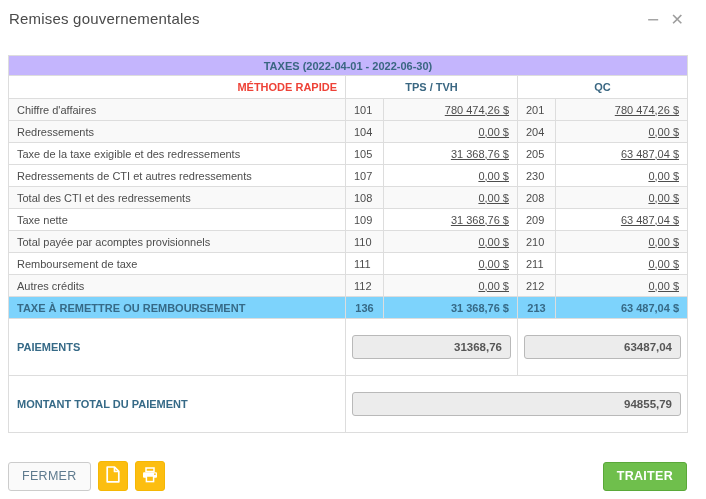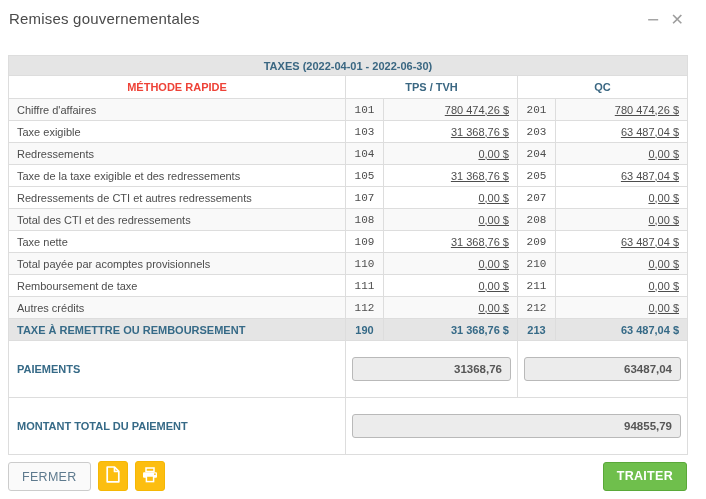--- a/index.html
+++ b/index.html
@@ -35,35 +35,35 @@
     table-layout: fixed;
   }
   .tax-table th, .tax-table td {
     border: 1px solid #dddddd;
     padding: 3px 8px;
     height: 22px;
     overflow: hidden; white-space: nowrap;
   }
   .period-row th {
     height: 20px; padding: 2px 8px;
-    background: #e5e5e5;
+    background: #c4b5fd;
     color: #3a6782; font-weight: bold; text-align: center; font-size: 11px;
   }
   .colhead-row th {
     background: #ffffff; font-weight: bold; height: 23px;
   }
-  .colhead-row .method { color: #ee4237; text-align: center; }
+  .colhead-row .method { color: #ee4237; text-align: right; }
   .colhead-row .taxcol { color: #3a6782; text-align: center; }
 
   tr.data-row td.label { text-align: left; color: #4d4d4d; }
-  tr.data-row td.code  { text-align: center; color: #4d4d4d; font-family: Liberation Mono, monospace; }
+  tr.data-row td.code  { text-align: left; color: #4d4d4d; }
   tr.data-row td.val   { text-align: right; color: #4d4d4d; text-decoration: underline; }
   tr.striped td { background: #f9f9f9; }
 
-  tr.total-row td { font-weight: bold; color: #366a87; background: #e5e5e5; }
+  tr.total-row td { font-weight: bold; color: #366a87; background: #7dd3fc; }
   tr.total-row td.code { text-align: center; }
   tr.total-row td.val  { text-align: right; }
 
   tr.pay-row td { background: #ffffff; height: 39px; }
   tr.pay-row td.label { font-weight: bold; color: #366a87; }
   td.input-cell { padding: 16px 6px; }
   .amount-input {
     width: 100%; height: 24px;
     background: #ececec;
     border: 1px solid #b9b9b9;
@@ -74,21 +74,21 @@
     font-family: "Liberation Sans", sans-serif;
     outline: none;
   }
 
   
   .dialog-footer {
     position: absolute; left: 0; right: 0; top: 461px;
     display: flex; justify-content: space-between; align-items: center;
     padding: 0 19px 0 8px;
   }
-  .footer-left { display: flex; align-items: flex-end; }
+  .footer-left { display: flex; align-items: center; }
   .btn { cursor: pointer; border-radius: 3px; display: inline-flex; align-items: center; justify-content: center; }
   .btn-fermer {
     background: #fafafa; border: 1px solid #cccccc;
     color: #5e7a8e; font-size: 12.5px; font-weight: 500;
     height: 29px; padding: 0 13px; letter-spacing: .3px;
   }
   .btn-icon {
     width: 30px; height: 30px; margin-left: 7px;
     background: #fcbe10; border: 1px solid #f5b705;
   }
@@ -130,27 +130,20 @@
   <tbody>
 
   <tr class="data-row striped">
     <td class="label">Chiffre d'affaires</td>
     <td class="code">101</td>
     <td class="val">780 474,26 $</td>
     <td class="code">201</td>
     <td class="val">780 474,26 $</td>
   </tr>
 
-  <tr class="data-row">
-    <td class="label">Taxe exigible</td>
-    <td class="code">103</td>
-    <td class="val">31 368,76 $</td>
-    <td class="code">203</td>
-    <td class="val">63 487,04 $</td>
-  </tr>
 
   <tr class="data-row striped">
     <td class="label">Redressements</td>
     <td class="code">104</td>
     <td class="val">0,00 $</td>
     <td class="code">204</td>
     <td class="val">0,00 $</td>
   </tr>
 
   <tr class="data-row">
@@ -159,21 +152,21 @@
     <td class="val">31 368,76 $</td>
     <td class="code">205</td>
     <td class="val">63 487,04 $</td>
   </tr>
 
 
   <tr class="data-row">
     <td class="label">Redressements de CTI et autres redressements</td>
     <td class="code">107</td>
     <td class="val">0,00 $</td>
-    <td class="code">207</td>
+    <td class="code">230</td>
     <td class="val">0,00 $</td>
   </tr>
 
   <tr class="data-row striped">
     <td class="label">Total des CTI et des redressements</td>
     <td class="code">108</td>
     <td class="val">0,00 $</td>
     <td class="code">208</td>
     <td class="val">0,00 $</td>
   </tr>
@@ -206,21 +199,21 @@
     <td class="label">Autres crédits</td>
     <td class="code">112</td>
     <td class="val">0,00 $</td>
     <td class="code">212</td>
     <td class="val">0,00 $</td>
   </tr>
 </tbody>
   <tbody>
     <tr class="total-row">
       <td class="label">TAXE À REMETTRE OU REMBOURSEMENT</td>
-      <td class="code">190</td>
+      <td class="code">136</td>
       <td class="val">31 368,76 $</td>
       <td class="code">213</td>
       <td class="val">63 487,04 $</td>
     </tr>
     <tr class="pay-row">
       <td class="label">PAIEMENTS</td>
       <td class="input-cell" colspan="2">
         <input class="amount-input" readonly="" value="31368,76" style="">
       </td>
       <td class="input-cell" colspan="2">

